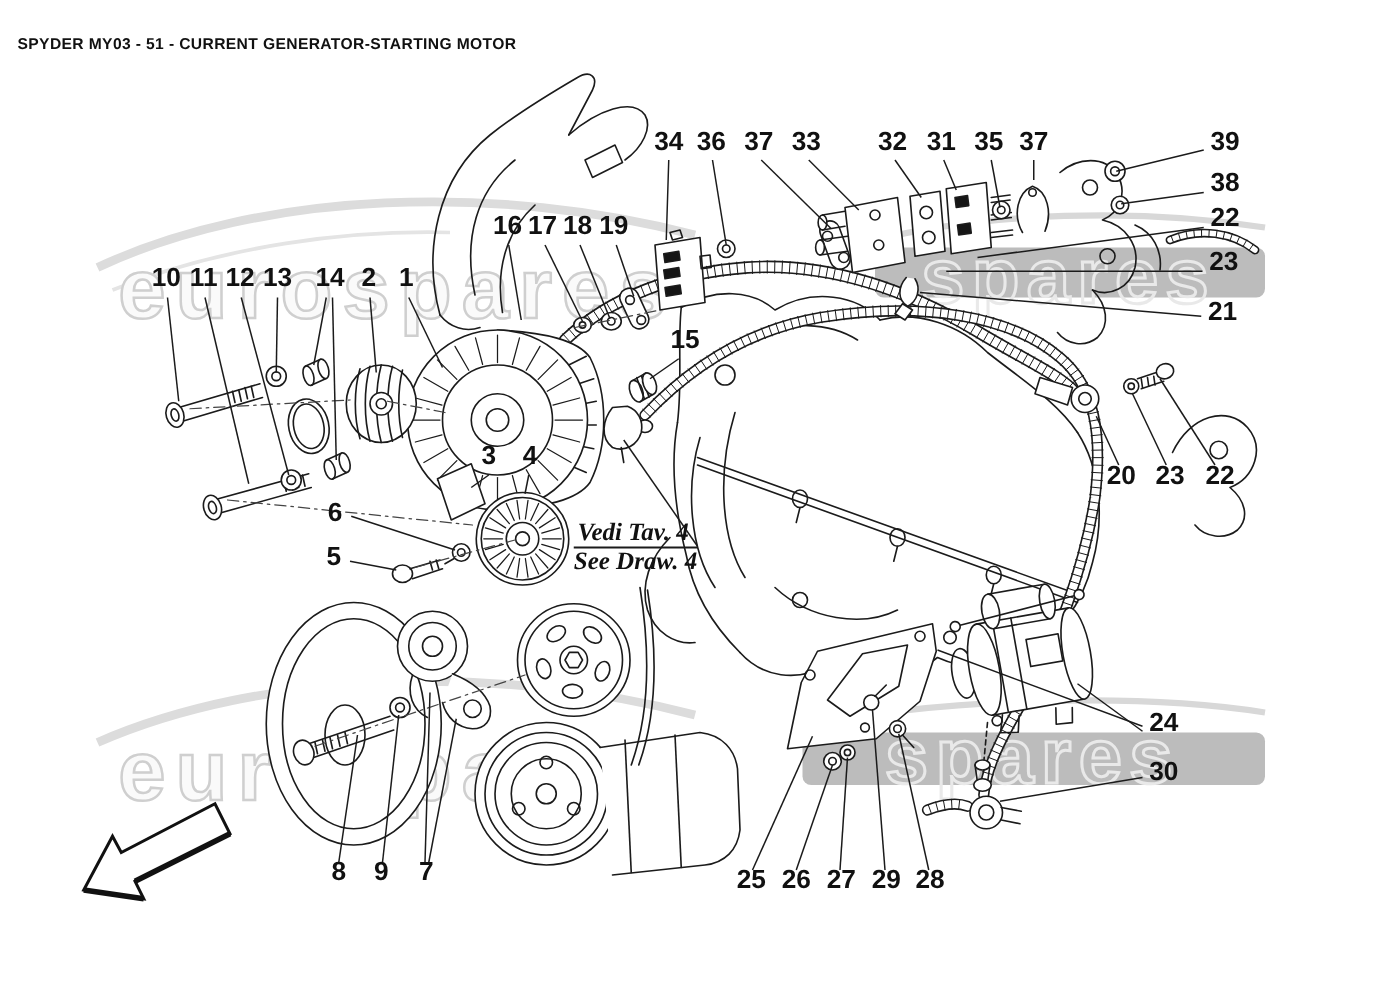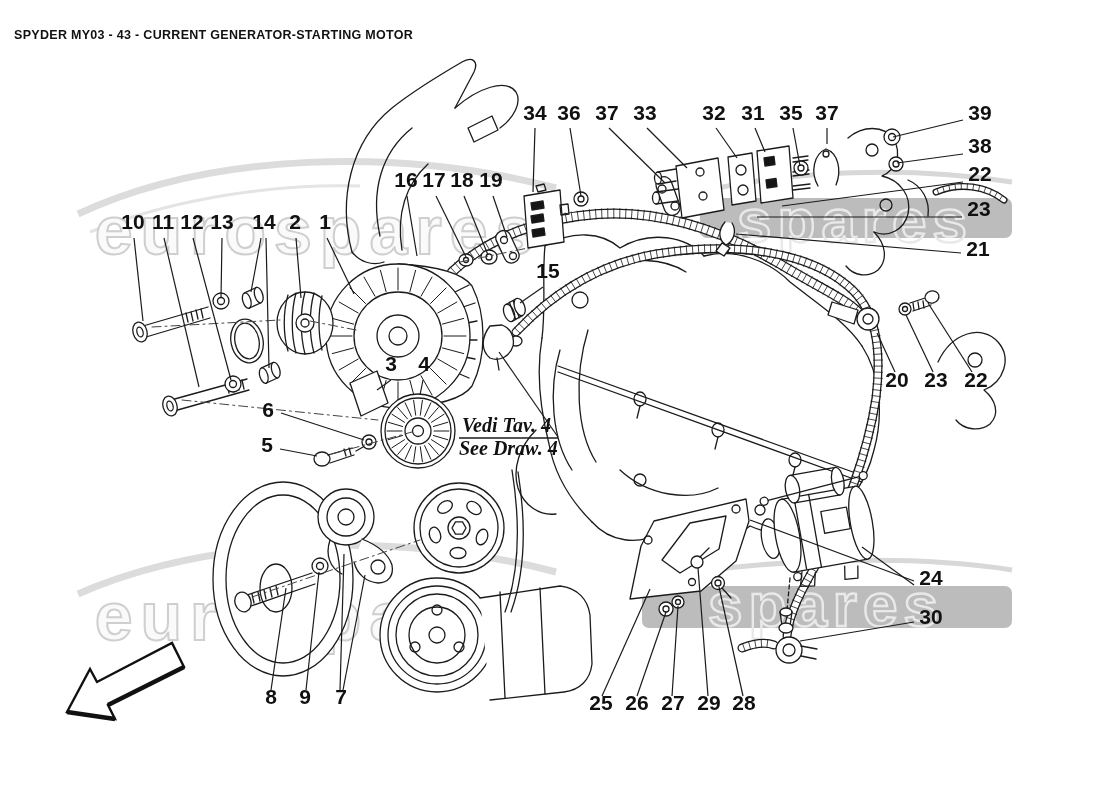--- a/index.html
+++ b/index.html
@@ -13,21 +13,21 @@
   .wm-band-text{font-family:"Liberation Sans",sans-serif;font-weight:bold;font-size:62px;
            letter-spacing:6px;fill:none;stroke:#e9e9e9;stroke-width:2.4;}
   .part-num{font-family:"Liberation Sans",sans-serif;font-weight:bold;font-size:21px;fill:#111;}
   .annot{font-family:"Liberation Serif",serif;font-style:italic;font-weight:bold;
          font-size:20px;fill:#111;}
 </style>
 </head>
 <body>
 
 <div class="page">
-  <div class="title">SPYDER MY03 - 43 - CURRENT GENERATOR-STARTING MOTOR</div>
+  <div class="title">SPYDER MY03 - 51 - CURRENT GENERATOR-STARTING MOTOR</div>
 
   <svg width="1100" height="800" viewBox="0 0 1100 800">
 
     <g>
       <path d="M78,214 C210,152 400,147 556,188" stroke="#dcdcdc" stroke-width="7" fill="none"></path>
       <path d="M90,232 C180,196 280,184 360,186" stroke="#e4e4e4" stroke-width="3" fill="none"></path>
       <rect x="700" y="198" width="312" height="40" rx="7" fill="#bcbcbc"></rect>
       <path d="M700,192 C790,170 910,166 1012,182" stroke="#d8d8d8" stroke-width="5" fill="none"></path>
       <text x="318" y="254" text-anchor="middle" class="wm-text">eurospares</text>
       <text x="855" y="242" text-anchor="middle" class="wm-band-text">spares</text>

